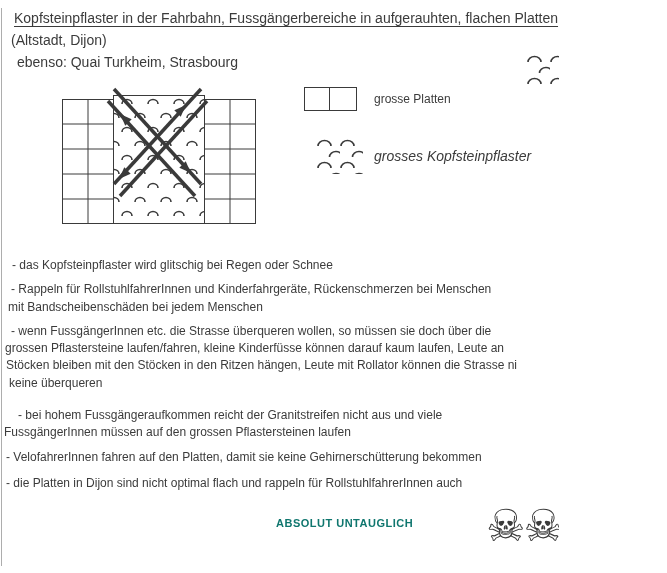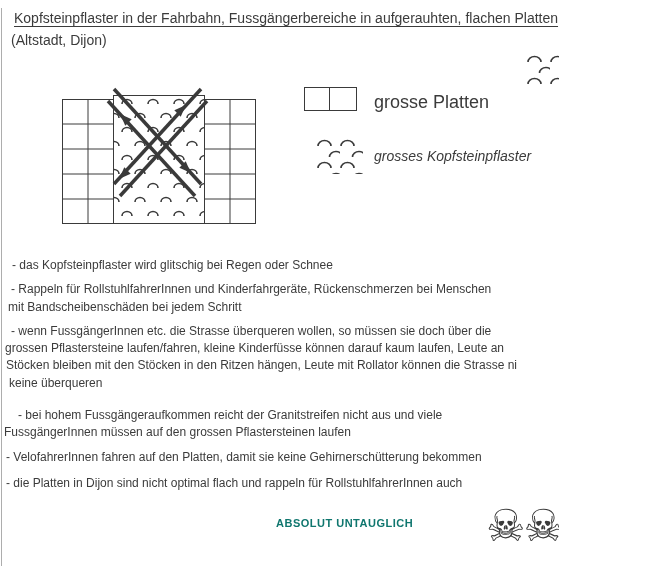--- a/index.html
+++ b/index.html
@@ -18,21 +18,21 @@
 
   .topright-cobbles { position:absolute; left:527px; top:54px; }
 
   .diagram { position:absolute; left:55px; top:80px; }
 
   .swatch-platten {
     position:absolute; left:304px; top:87px; width:51px; height:22px;
     border:1px solid #3a3a3a; box-sizing:content-box;
   }
   .swatch-platten .divider { position:absolute; left:24px; top:0; width:1px; height:100%; background:#3a3a3a; }
-  .legend-label-1 { position:absolute; left:374px; top:92px;  font-size:18px; white-space:nowrap; }
+  .legend-label-1 { position:absolute; left:374px; top:92px;  font-size:12px; white-space:nowrap; }
   .swatch-cobble  { position:absolute; left:317px; top:138px; }
   .legend-label-2 { position:absolute; left:374px; top:148px; font-size:14px; white-space:nowrap;font-style:italic; }
 
   .bl { position:absolute; font-size:12px; line-height:18px; white-space:nowrap; }
   .l1  { left:12px; top:256px; }
   .l2  { left:11px; top:280px; }
   .l3  { left:8px;  top:298px; }
   .l4  { left:11px; top:322px; }
   .l5  { left:5px;  top:339px; }
   .l6  { left:6px;  top:356px; }
@@ -53,20 +53,21 @@
   .skulls span { margin-right:-2px; }
 </style>
 </head>
 <body>
 
 <div class="page">
   <div class="edge"></div>
 
   <div class="title">Kopfsteinpflaster in der Fahrbahn, Fussgängerbereiche in aufgerauhten, flachen Platten</div>
   <div class="subtitle">(Altstadt, Dijon)</div>
+  <div class="note">ebenso: Quai Turkheim, Strasbourg</div>
 
   <svg class="topright-cobbles" width="118" height="34" viewBox="0 0 118 34">
     <defs>
       <pattern id="cobbleB" width="23" height="22" patternUnits="userSpaceOnUse">
         <path d="M1,8 a6.5,5.5 0 0 1 13,0" fill="none" stroke="#3a3a3a" stroke-width="1.6"></path>
         <path d="M12.5,19 a6.5,5.5 0 0 1 13,0" fill="none" stroke="#3a3a3a" stroke-width="1.6"></path>
       </pattern>
     </defs>
     <rect x="0" y="0" width="118" height="34" fill="url(#cobbleB)"></rect>
   </svg>
@@ -132,21 +133,21 @@
         <path d="M1,8 a6.5,5.5 0 0 1 13,0" fill="none" stroke="#3a3a3a" stroke-width="1.6"></path>
         <path d="M12.5,19 a6.5,5.5 0 0 1 13,0" fill="none" stroke="#3a3a3a" stroke-width="1.6"></path>
       </pattern>
     </defs>
     <rect x="0" y="0" width="46" height="36" fill="url(#cobbleC)"></rect>
   </svg>
   <div class="legend-label-2">grosses Kopfsteinpflaster</div>
 
   <div class="bl l1">- das Kopfsteinpflaster wird glitschig bei Regen oder Schnee</div>
   <div class="bl l2">- Rappeln für RollstuhlfahrerInnen und Kinderfahrgeräte, Rückenschmerzen bei Menschen</div>
-  <div class="bl l3">mit Bandscheibenschäden bei jedem Schritt</div>
+  <div class="bl l3">mit Bandscheibenschäden bei jedem Menschen</div>
   <div class="bl l4">- wenn FussgängerInnen etc. die Strasse überqueren wollen, so müssen sie doch über die</div>
   <div class="bl l5">grossen Pflastersteine laufen/fahren, kleine Kinderfüsse können darauf kaum laufen, Leute an</div>
   <div class="bl l6">Stöcken bleiben mit den Stöcken in den Ritzen hängen, Leute mit Rollator können die Strasse ni</div>
   <div class="bl l7">keine überqueren</div>
   <div class="bl l8">- bei hohem Fussgängeraufkommen reicht der Granitstreifen nicht aus und viele</div>
   <div class="bl l9">FussgängerInnen müssen auf den grossen Pflastersteinen laufen</div>
   <div class="bl l10">- VelofahrerInnen fahren auf den Platten, damit sie keine Gehirnerschütterung bekommen</div>
   <div class="bl l11">- die Platten in Dijon sind nicht optimal flach und rappeln für RollstuhlfahrerInnen auch</div>
 
   <div class="verdict">ABSOLUT UNTAUGLICH</div>

